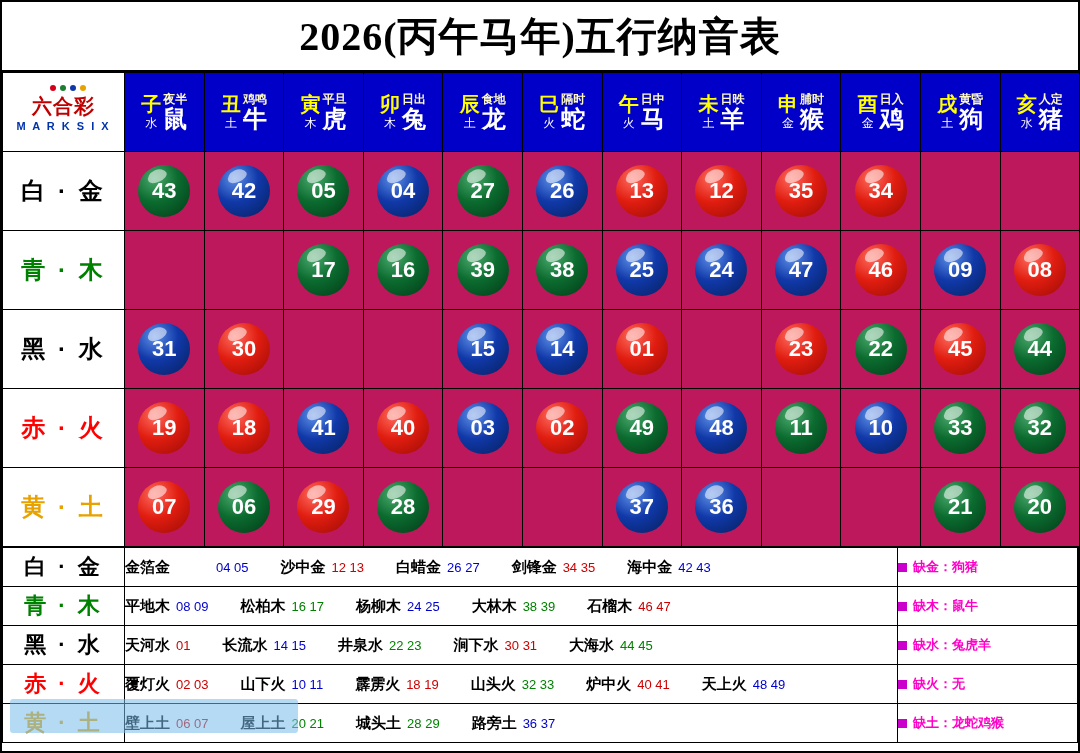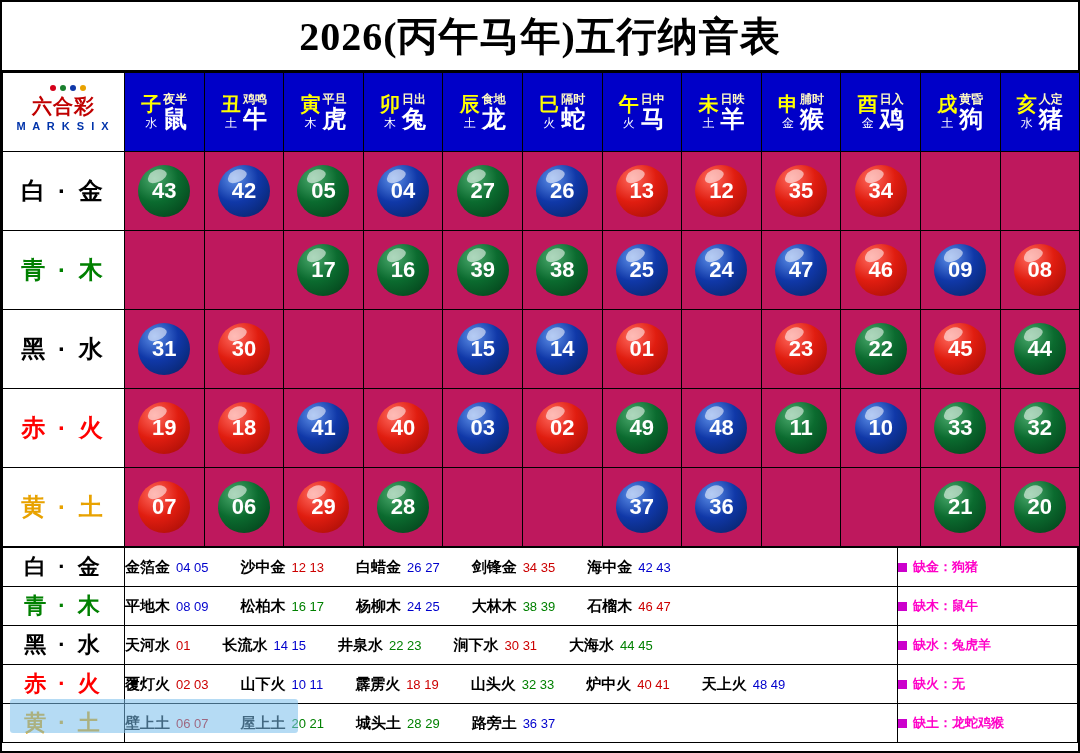--- a/index.html
+++ b/index.html
@@ -342,21 +342,21 @@
     <colgroup>
       <col style="width:122px">
       <col>
       <col style="width:180px">
     </colgroup>
     <tbody id="legend-body">
         <tr class="legend-row">
           <td class="leg-label" style="color: rgb(0, 0, 0);">白 · 金</td>
           <td class="leg-content">
             <div class="leg-items">
-              <span class="leg-item" style="margin-right:32px;">
+              <span class="leg-item" style="margin-right:32px;gap:40px;">
                 <span class="leg-name">金箔金</span>
                 <span class="leg-nums" style="color:#0000cc">04 05</span>
               </span>
               <span class="leg-item" style="margin-right:32px;">
                 <span class="leg-name">沙中金</span>
                 <span class="leg-nums" style="color:#cc0000">12 13</span>
               </span>
               <span class="leg-item" style="margin-right:32px;align-items:center;">
                 <span class="leg-name">白蜡金</span>
                 <span class="leg-nums" style="color:#0000cc">26 27</span>

